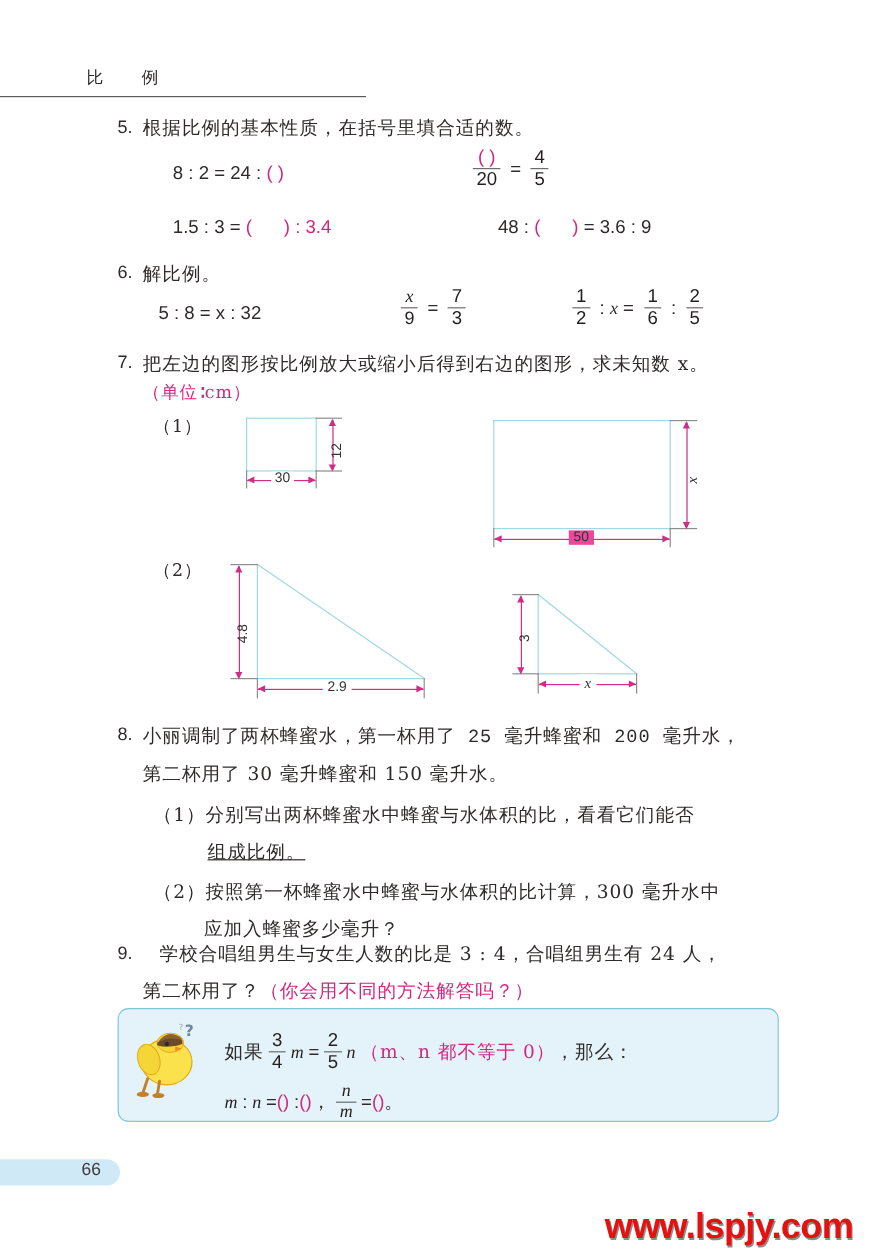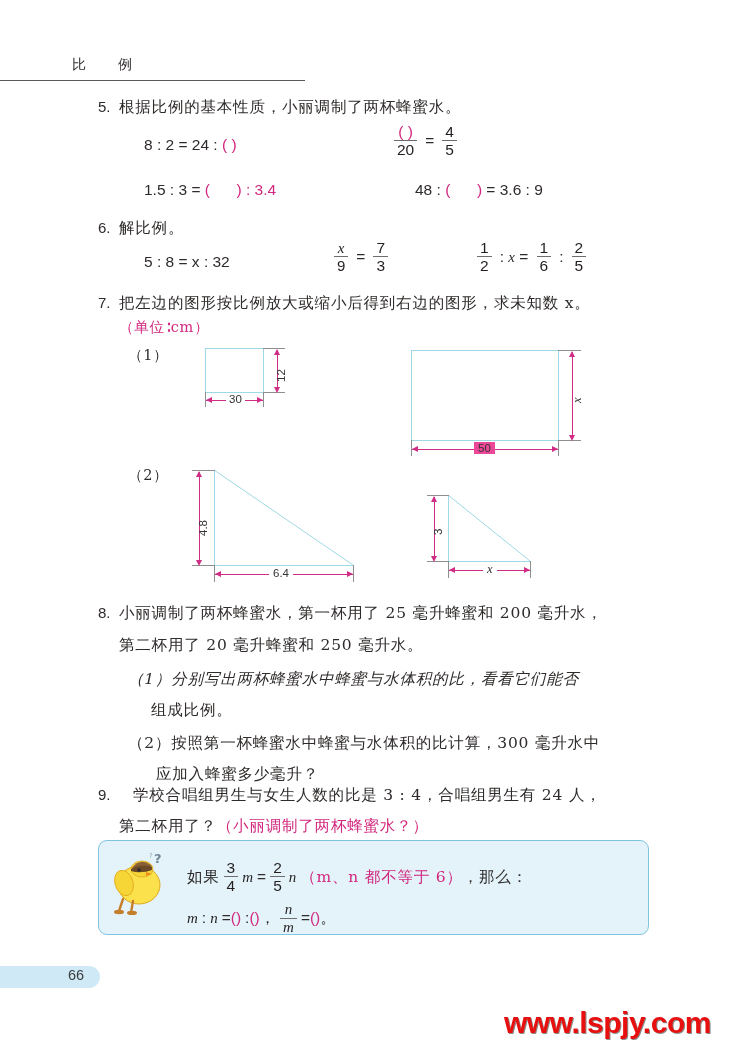--- a/index.html
+++ b/index.html
@@ -179,21 +179,21 @@
   }
 </style>
 </head>
 <body>
 
 <div class="header">
   <span class="header-title">比　例</span>
 </div>
 
 <span class="qnum" style="left:98px; top:98px;">5.</span>
-<span class="cn line" style="left:119px; top:97px;">根据比例的基本性质，小丽调制了两杯蜂蜜水。</span>
+<span class="cn line" style="left:119px; top:97px;">根据比例的基本性质，在括号里填合适的数。</span>
 
 <span class="num line" style="left:144px; top:136px;">
   8 : 2 = 24 : <span class="pink">(          )</span>
 </span>
 
 <span class="line" style="left:390px; top:125px;">
   <span class="frac">
     <span class="pink">(      )</span>
     <span class="den">20</span>
   </span>
@@ -208,21 +208,21 @@
   <span class="pink-head">1.5 : 3 = <span class="pink">(</span></span><i class="paren-blank" style="font-style:normal;">&nbsp;&nbsp;&nbsp;&nbsp;&nbsp;</i><span class="pink"><span class="pink">)</span> : 3.4</span>
 </span>
 
 <span class="line num" style="left:415px; top:181px;">
   <span>48 : <span class="pink">(</span></span><i class="paren-blank" style="font-style:normal;">&nbsp;&nbsp;&nbsp;&nbsp;&nbsp;</i><span><span class="pink">)</span> = 3.6 : 9</span>
 </span>
 
 <span class="qnum" style="left:98px; top:219px;">6.</span>
 <span class="cn line" style="left:119px; top:218px;">解比例。</span>
 
-<span class="line num" style="left:144px; top:253px;text-align:right;">5 : 8 = x : 32</span>
+<span class="line num" style="left:132px; top:253px;text-align:right;">5 : 8 = x : 32</span>
 
 <span class="line" style="left:330px; top:241px;">
   <span class="frac var">
     <span>x</span>
     <span class="den" style="font-style:normal; font-family:'Liberation Sans', sans-serif;">9</span>
   </span>
   <span class="num">=</span>
   <span class="frac">
     <span>7</span>
     <span class="den">3</span>
@@ -314,21 +314,21 @@
   <div class="dim-line" style="left:199px; top:472px; width:1px; height:92px;"></div>
   <div class="arrow arr-u" style="left:196px; top:471px;"></div>
   <div class="arrow arr-d" style="left:196px; top:560px;"></div>
   <span class="dim-label vert" style="left:197px; top:536px;">4.8</span>
 
   <div class="dim-ext" style="left:214px; top:565px; width:1px; height:17px;"></div>
   <div class="dim-ext" style="left:353px; top:565px; width:1px; height:17px;"></div>
   <div class="dim-line" style="left:215px; top:574px; width:138px; height:1px;"></div>
   <div class="arrow arr-l" style="left:215px; top:571px;"></div>
   <div class="arrow arr-r" style="left:347px; top:571px;"></div>
-  <span class="dim-label" style="left:269px; top:567px; background:#fff; padding:0 4px;">6.4</span>
+  <span class="dim-label" style="left:269px; top:567px; background:#fff; padding:0 4px;">2.9</span>
 </div>
 
 <div class="fig">
 
   <div class="shape-edge" style="left:448px; top:495px; width:1px; height:67px;"></div>
   <div class="shape-edge" style="left:448px; top:561px; width:83px; height:1px;"></div>
   <svg style="position:absolute; left:448px; top:495px; width:83px; height:67px; overflow:visible;">
     <line x1="0" y1="0" x2="82" y2="66" stroke="#9fd8e6" stroke-width="1"></line>
   </svg>
 
@@ -341,31 +341,31 @@
 
   <div class="dim-ext" style="left:448px; top:561px; width:1px; height:17px;"></div>
   <div class="dim-ext" style="left:530px; top:561px; width:1px; height:17px;"></div>
   <div class="dim-line" style="left:449px; top:570px; width:81px; height:1px;"></div>
   <div class="arrow arr-l" style="left:449px; top:567px;"></div>
   <div class="arrow arr-r" style="left:524px; top:567px;"></div>
   <span class="dim-label ital" style="left:483px; top:562px; background:#fff; padding:0 4px;">x</span>
 </div>
 
 <span class="qnum" style="left:98px; top:604px;">8.</span>
-<span class="cn line" style="left:119px; top:603px;">小丽调制了两杯蜂蜜水，第一杯用了 25 毫升蜂蜜和 200 毫升水，</span>
-<span class="cn line" style="left:119px; top:635px;">第二杯用了 20 毫升蜂蜜和 250 毫升水。</span>
-<span class="cn line" style="left:128px; top:669px;font-style:italic;">（1）分别写出两杯蜂蜜水中蜂蜜与水体积的比，看看它们能否</span>
-<span class="cn line" style="left:151px; top:700px;">组成比例。</span>
+<span class="cn line" style="left:119px; top:603px;font-family:Liberation Mono, monospace;">小丽调制了两杯蜂蜜水，第一杯用了 25 毫升蜂蜜和 200 毫升水，</span>
+<span class="cn line" style="left:119px; top:635px;">第二杯用了 30 毫升蜂蜜和 150 毫升水。</span>
+<span class="cn line" style="left:128px; top:669px;">（1）分别写出两杯蜂蜜水中蜂蜜与水体积的比，看看它们能否</span>
+<span class="cn line" style="left:173px; top:700px;text-decoration:underline;">组成比例。</span>
 <span class="cn line" style="left:128px; top:733px;">（2）按照第一杯蜂蜜水中蜂蜜与水体积的比计算，300 毫升水中</span>
-<span class="cn line" style="left:156px; top:764px;">应加入蜂蜜多少毫升？</span>
+<span class="cn line" style="left:170px; top:764px;">应加入蜂蜜多少毫升？</span>
 
 <span class="qnum" style="left:98px; top:786px;">9.</span>
 <span class="cn line" style="left:133px; top:785px;">学校合唱组男生与女生人数的比是 3 : 4，合唱组男生有 24 人，</span>
 <span class="cn line" style="left:119px; top:816px;">
-  <span>第二杯用了？</span><span class="pink">（小丽调制了两杯蜂蜜水？）</span>
+  <span>第二杯用了？</span><span class="pink">（你会用不同的方法解答吗？）</span>
 </span>
 
 <div class="thinkbox">
 
   <svg class="chick" viewBox="0 0 62 66">
     <ellipse cx="30" cy="36" rx="21" ry="19" fill="#fbe14b" stroke="#e0a81e" stroke-width="1"></ellipse>
     <ellipse cx="15" cy="34" rx="9" ry="13" fill="#f6d537" stroke="#e0a81e" stroke-width="0.8" transform="rotate(-18 15 34)"></ellipse>
     <ellipse cx="33" cy="20" rx="11" ry="8" fill="#f6d537" stroke="#e0a81e" stroke-width="0.8"></ellipse>
     <path d="M23 19 Q31 8 42 16 Q44 20 40 22 Q30 24 23 19 Z" fill="#8a6134"></path>
     <path d="M22 20 Q32 14 43 18 L43 21 Q31 25 22 22 Z" fill="#6d4a26"></path>
@@ -374,21 +374,21 @@
     <path d="M14 50 l-4 12 M24 52 l-2 12" stroke="#c47f2c" stroke-width="2.4" stroke-linecap="round" fill="none"></path>
     <ellipse cx="10" cy="63" rx="5" ry="2.2" fill="#c47f2c"></ellipse>
     <ellipse cx="23" cy="64" rx="5" ry="2.2" fill="#c47f2c"></ellipse>
     <text x="45" y="14" font-family="DejaVu Sans, sans-serif" font-size="13" fill="#6f8796" font-weight="bold">?</text>
     <text x="40" y="9" font-family="DejaVu Sans, sans-serif" font-size="7" fill="#93a6b2">?</text>
   </svg>
 
   <div style="position:absolute; left:88px; top:20px;">
     <span class="cn">如果</span><span class="frac"><span>3</span><span class="den">4</span></span><i class="italic-var">m</i>
     <span class="num">=</span><span class="frac"><span>2</span><span class="den">5</span></span><i class="italic-var">n</i>
-    <span class="cn pink">（m、n 都不等于 6）</span><span class="cn">，那么：</span>
+    <span class="cn pink">（m、n 都不等于 0）</span><span class="cn">，那么：</span>
   </div>
 
   <div style="position:absolute; left:88px; top:62px;">
     <i class="italic-var">m</i>
     <span class="num">:</span>
     <i class="italic-var">n</i>
     <span class="num">=</span><span class="pink num">(</span><i class="paren-blank"></i><span class="pink num">)</span>
     <span class="num">:</span><span class="pink num">(</span><i class="paren-blank"></i><span class="pink num">)</span><span class="cn">，</span><span class="frac var"><span class="vnum">n</span><span class="den vden">m</span></span><span class="num">=</span><span class="pink num">(</span><i class="paren-blank"></i><span class="pink num">)</span><span class="cn">。</span>
   </div>
 </div>

